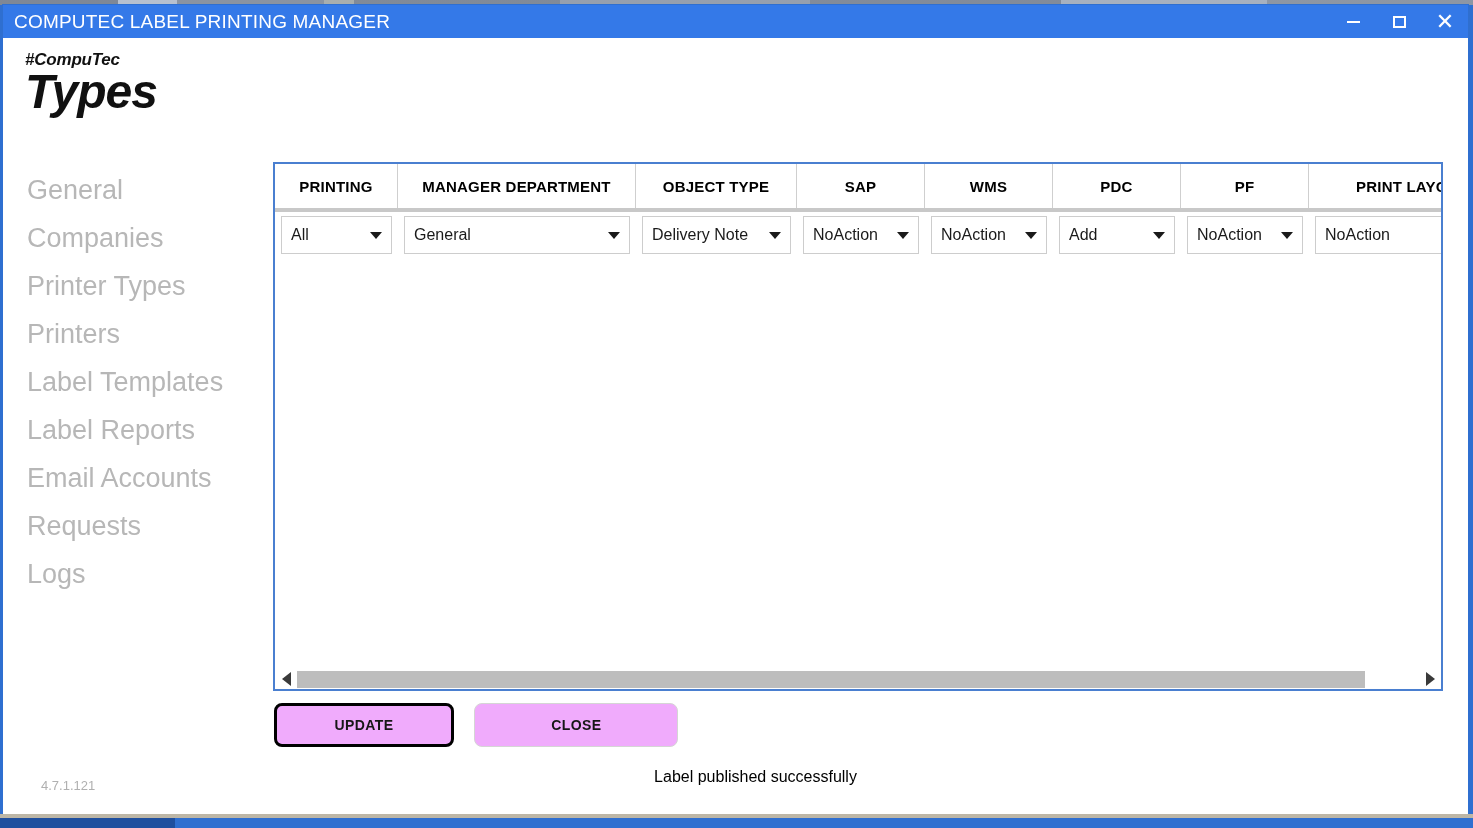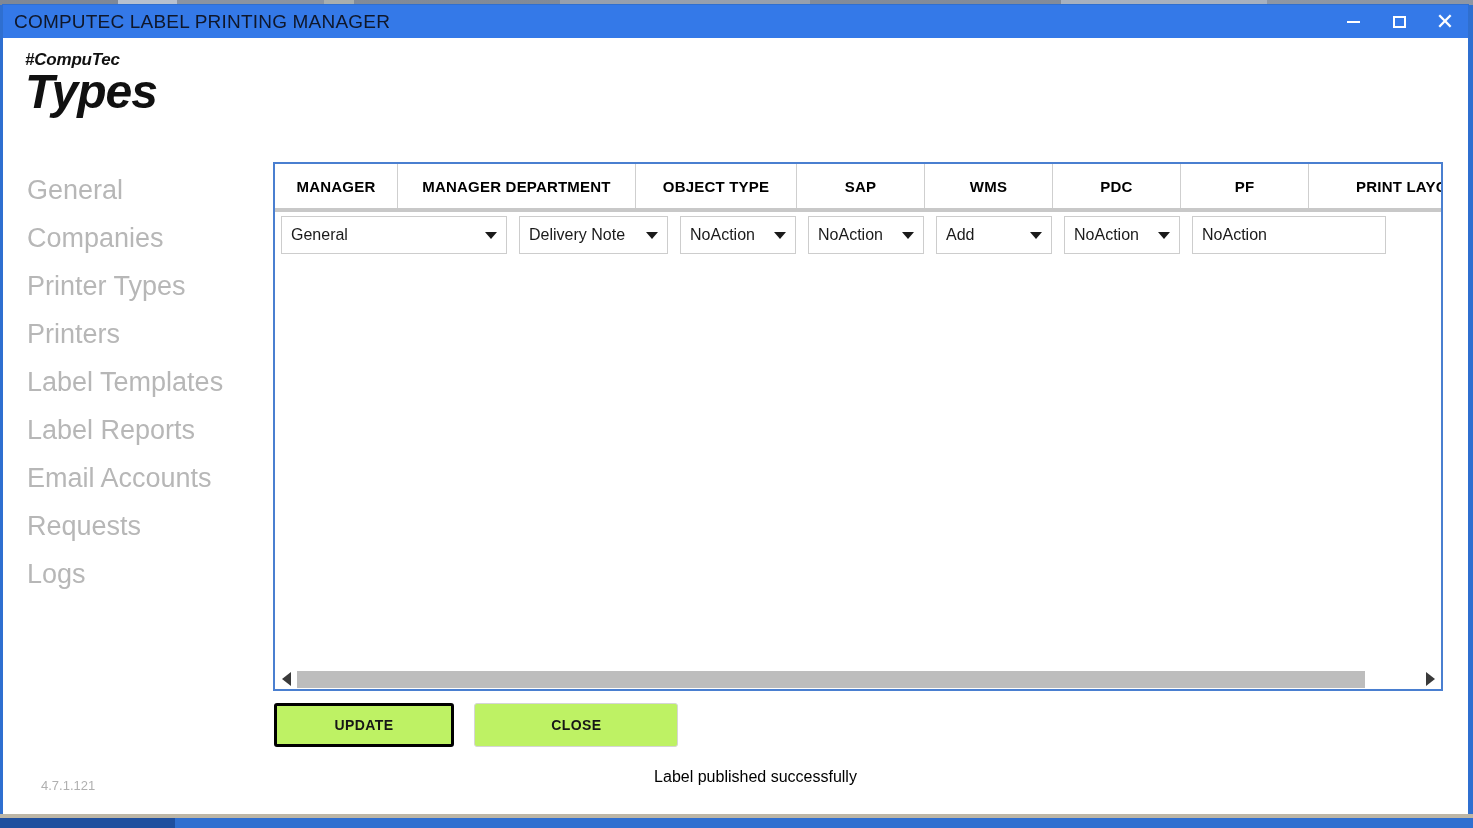--- a/index.html
+++ b/index.html
@@ -44,21 +44,21 @@
     overflow: hidden;
   }
   .titlebar {
     position: relative;
     height: 33px;
     background: #3479e8;
     display: flex;
     align-items: center;
   }
   .title-text {
-    color: #0f172a;
+    color: #ffffff;
     font-size: 19px;
     font-weight: 400;
     letter-spacing: .2px;
     margin-left: 11px;
     white-space: nowrap;
   }
   .win-btns {
     position: absolute;
     right: 0; top: 0;
     height: 33px;
@@ -235,22 +235,22 @@
   .btn-row {
     position: absolute;
     left: 271px;
     top: 665px;
   }
   .btn {
     display: inline-flex;
     align-items: center;
     justify-content: center;
     height: 44px;
-    background: #bef264;
-    border-radius: 3px;
+    background: #f0abfc;
+    border-radius: 8px;
     font-size: 14px;
     font-weight: bold;
     color: #161616;
     letter-spacing: .4px;
     box-sizing: border-box;
     cursor: default;
     vertical-align: top;
   }
   .btn-update { width: 180px; border: 3px solid #000000; }
   .btn-close  { width: 204px; margin-left: 16px; border: 1px solid #d5d5d5; }
@@ -298,33 +298,39 @@
         <div class="nav-item">Requests</div>
         <div class="nav-item">Logs</div>
       </div>
 
       <div class="version">4.7.1.121</div>
 
       <div class="grid-panel">
         <div class="grid-scroll">
 
           <div class="header-row">
-            <div class="hcell" style="width: 123px; flex: 0 0 123px;">MANAGER</div>
+            <div class="hcell" style="width: 123px; flex: 0 0 123px;">PRINTING</div>
             <div class="hcell" style="width: 238px; flex: 0 0 238px;">MANAGER DEPARTMENT</div>
             <div class="hcell" style="width: 161px; flex: 0 0 161px;">OBJECT TYPE</div>
             <div class="hcell" style="width: 128px; flex: 0 0 128px;">SAP</div>
             <div class="hcell" style="width: 128px; flex: 0 0 128px;">WMS</div>
             <div class="hcell" style="width: 128px; flex: 0 0 128px;">PDC</div>
             <div class="hcell" style="width: 128px; flex: 0 0 128px;">PF</div>
             <div class="hcell" style="width: 206px; flex: 0 0 206px;">PRINT LAYOUT</div>
           </div>
 
           <div class="header-sep"></div>
 
           <div class="filter-row">
+            <div class="fcell" style="width: 123px; flex: 0 0 123px;">
+              <div class="combo">
+                <span class="combo-text">All</span>
+                <span class="combo-arrow"></span>
+              </div>
+            </div>
             <div class="fcell" style="width: 238px; flex: 0 0 238px;">
               <div class="combo">
                 <span class="combo-text">General</span>
                 <span class="combo-arrow"></span>
               </div>
             </div>
             <div class="fcell" style="width: 161px; flex: 0 0 161px;">
               <div class="combo">
                 <span class="combo-text">Delivery Note</span>
                 <span class="combo-arrow"></span>

